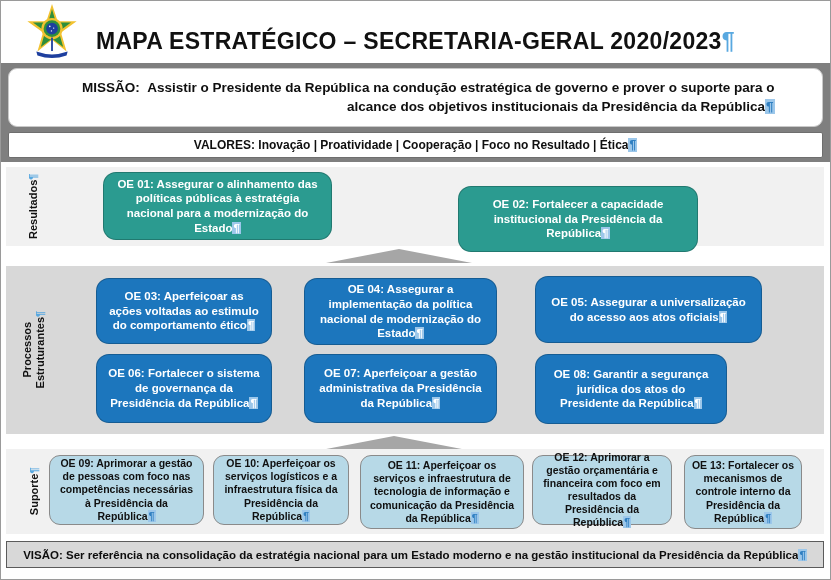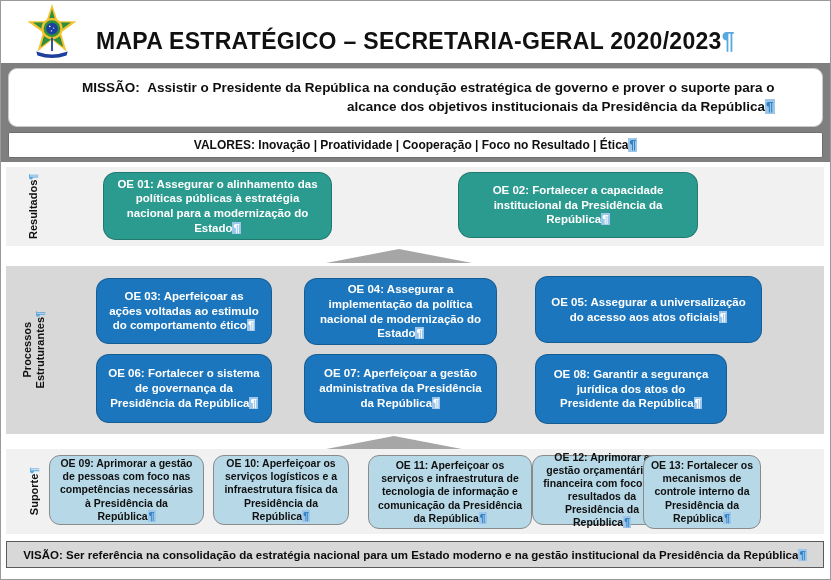--- a/index.html
+++ b/index.html
@@ -75,21 +75,21 @@
     </div>
   </div>
 
   <div class="band band-res">
     <div class="vwrap">
       <div class="vtext"><span>Resultados</span><span class="pc">¶</span></div>
     </div>
     <div class="obox teal" style="left:97px;top:5px;width:229px;height:68px;">
       <div><span>OE 01: Assegurar o alinhamento das políticas públicas à estratégia nacional para a modernização do Estado</span><span class="pc hl">¶</span></div>
     </div>
-    <div class="obox teal" style="left:452px;top:5px;width:240px;height:66px;text-align:center;">
+    <div class="obox teal" style="left:452px;top:19px;width:240px;height:66px;text-align:center;">
       <div><span>OE 02: Fortalecer a capacidade institucional da Presidência da República</span><span class="pc hl">¶</span></div>
     </div>
   </div>
 
   <div class="arrow a1"></div>
 
   <div class="band band-proc">
     <div class="vwrap">
       <div class="vtext wrap2"><span>Processos Estruturantes</span><span class="pc">¶</span></div>
     </div>
@@ -118,27 +118,27 @@
   <div class="band band-sup">
     <div class="vwrap">
       <div class="vtext"><span>Suporte</span><span class="pc">¶</span></div>
     </div>
     <div class="supbox" style="left:43px;top:6px;width:155px;height:70px;">
       <div><span>OE 09: Aprimorar a gestão de pessoas com foco nas competências necessárias à Presidência da República</span><span class="pc hl-dark">¶</span></div>
     </div>
     <div class="supbox" style="left:207px;top:6px;width:136px;height:70px;">
       <div><span>OE 10: Aperfeiçoar os serviços logísticos e a infraestrutura física da Presidência da República</span><span class="pc hl-dark">¶</span></div>
     </div>
-    <div class="supbox" style="left:354px;top:6px;width:164px;height:74px;margin-left:8px;">
+    <div class="supbox" style="left:354px;top:6px;width:164px;height:74px;">
       <div><span>OE 11: Aperfeiçoar os serviços e infraestrutura de tecnologia de informação e comunicação da Presidência da República</span><span class="pc hl-dark">¶</span></div>
     </div>
     <div class="supbox" style="left:526px;top:6px;width:140px;height:70px;">
       <div><span>OE 12: Aprimorar a gestão orçamentária e financeira com foco em resultados da Presidência da República</span><span class="pc hl-dark">¶</span></div>
     </div>
-    <div class="supbox" style="left:637px;top:6px;width:118px;height:74px;">
+    <div class="supbox" style="left:678px;top:6px;width:118px;height:74px;">
       <div><span>OE 13: Fortalecer os mecanismos de controle interno da Presidência da República</span><span class="pc hl-dark">¶</span></div>
     </div>
   </div>
 
   <div class="vision">
     <span>VISÃO:</span>&nbsp;<span>Ser referência na consolidação da estratégia nacional para um Estado moderno e na gestão institucional da Presidência da República</span><span class="pc hl-dark">¶</span>
   </div>
 
 </div>
 

